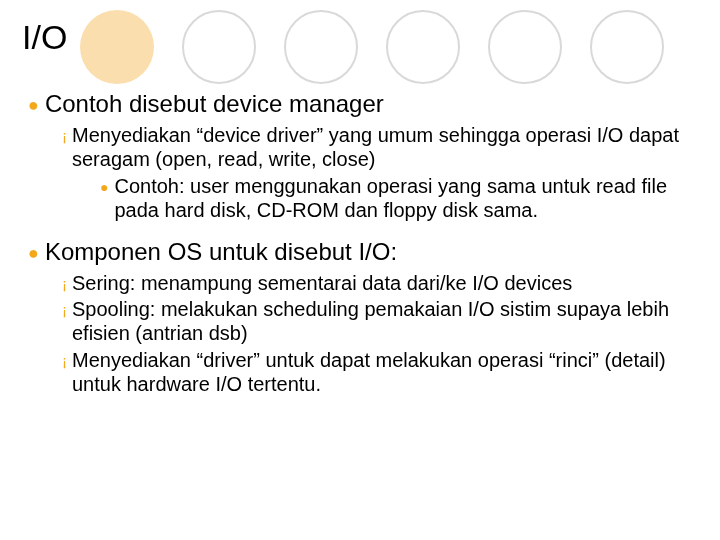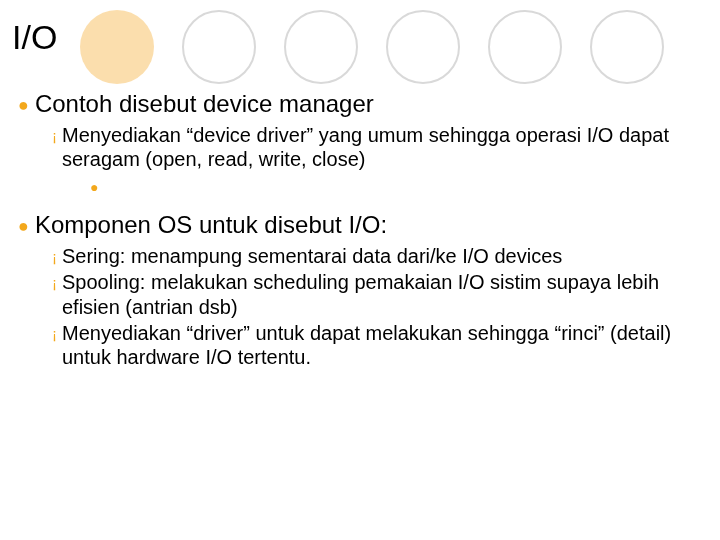--- a/index.html
+++ b/index.html
@@ -21,21 +21,21 @@
   .circle {
     width: 74px;
     height: 74px;
     border-radius: 50%;
   }
   .c-orange { background: #f8c26a; opacity: 0.55; }
   .c-outline { border: 2px solid #d9d9d9; background: transparent; }
   .slide {
     position: relative;
     z-index: 1;
-    padding: 14px 20px 0 12px;
+    padding: 14px 20px 0 22px;
   }
   h1.title {
     font-size: 34px;
     font-weight: 400;
     margin-bottom: 32px;
     margin-top: 4px;
   }
   .group { margin-bottom: 14px; }
   .lvl1 {
     display: flex;
@@ -97,34 +97,35 @@
     <div class="lvl1">
       <span class="bullet">●</span>
       <span class="txt">Contoh disebut device manager</span>
     </div>
     <div class="lvl2">
       <span class="bullet">¡</span>
       <span class="txt">Menyediakan “device driver” yang umum sehingga operasi I/O dapat seragam (open, read, write, close)</span>
     </div>
     <div class="lvl3">
       <span class="bullet">●</span>
+      <span class="txt">Contoh: user menggunakan operasi yang sama untuk read file pada hard disk, CD-ROM dan floppy disk sama.</span>
     </div>
   </div>
 
   <div class="group">
     <div class="lvl1">
       <span class="bullet">●</span>
       <span class="txt">Komponen OS untuk disebut I/O:</span>
     </div>
     <div class="lvl2">
       <span class="bullet">¡</span>
       <span class="txt">Sering: menampung sementarai data dari/ke I/O devices</span>
     </div>
     <div class="lvl2">
       <span class="bullet">¡</span>
       <span class="txt">Spooling: melakukan scheduling pemakaian I/O sistim supaya lebih efisien (antrian dsb)</span>
     </div>
     <div class="lvl2">
       <span class="bullet">¡</span>
-      <span class="txt">Menyediakan “driver” untuk dapat melakukan sehingga “rinci” (detail) untuk hardware I/O tertentu.</span>
+      <span class="txt">Menyediakan “driver” untuk dapat melakukan operasi “rinci” (detail) untuk hardware I/O tertentu.</span>
     </div>
   </div>
 </div>
 
 </body></html>

